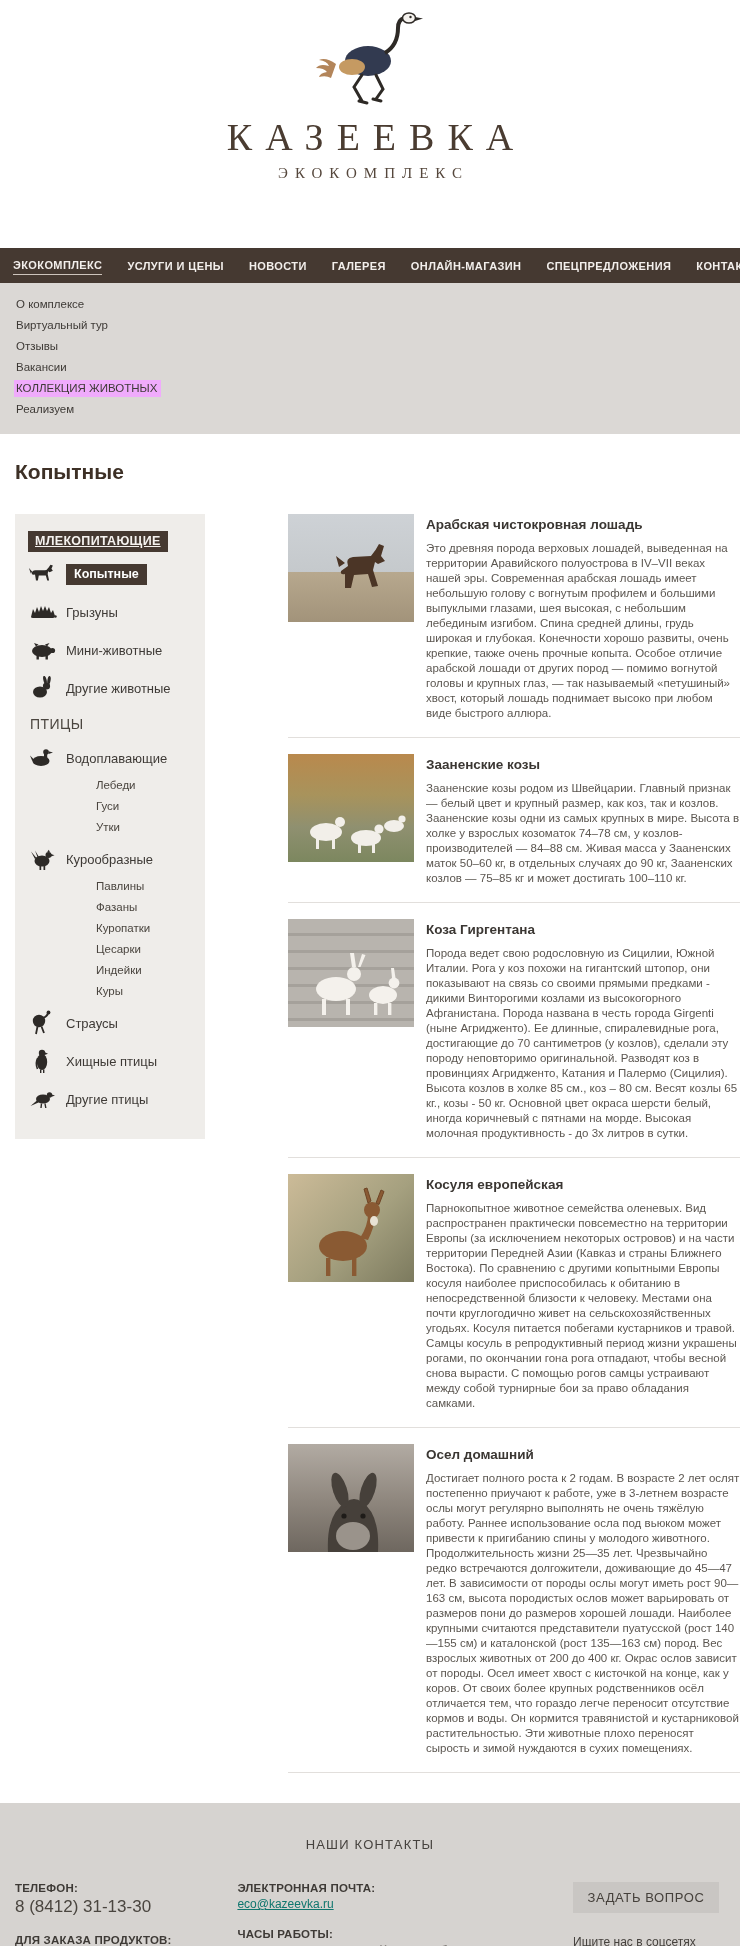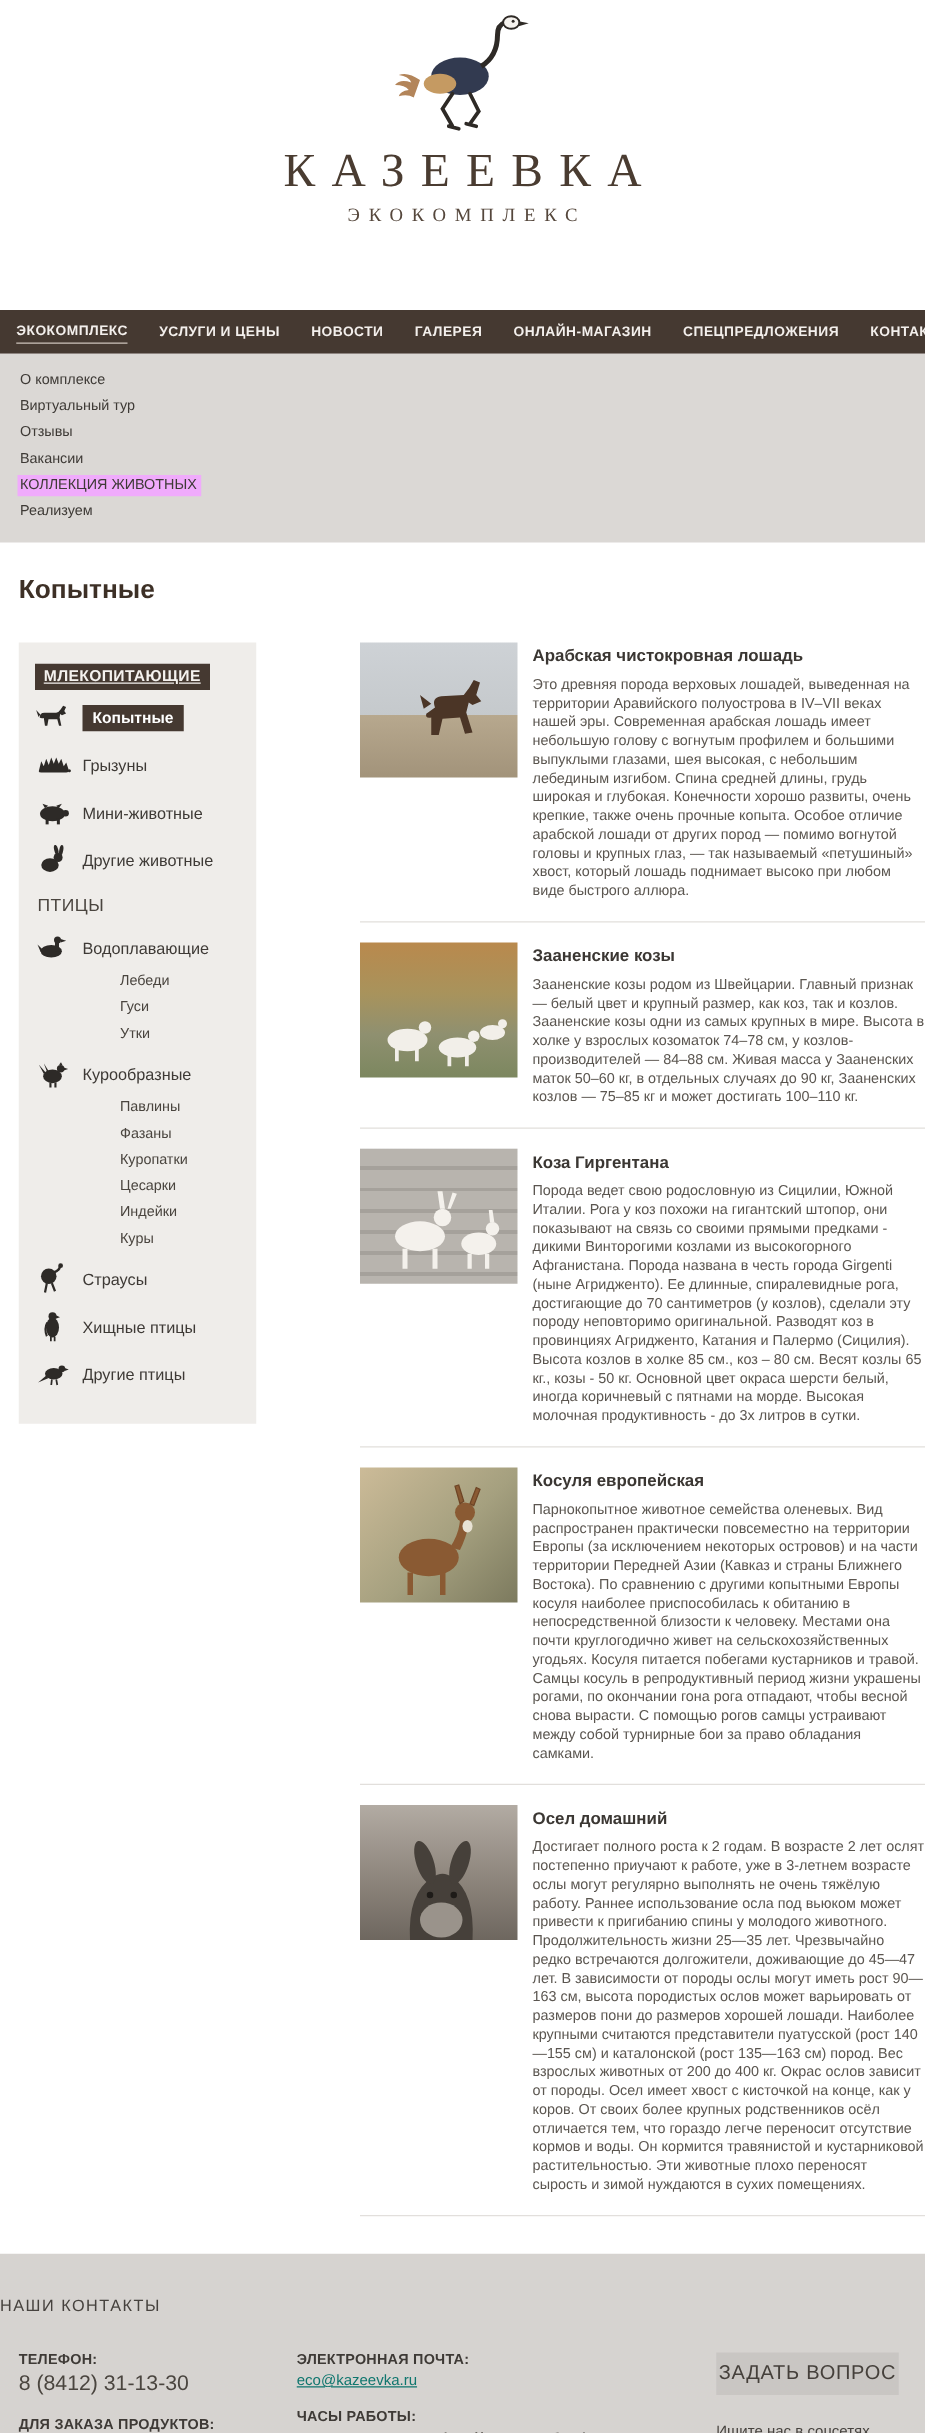--- a/index.html
+++ b/index.html
@@ -77,32 +77,32 @@
   .article-title { font-size:13.5px; font-weight:bold; color:#3b3733; margin:3px 0 9px; }
   .article-text { font-size:11.5px; line-height:15px; color:#5b5650; }
   
   .ph-horse  { background:linear-gradient(180deg,#ced2d6 0%,#c5c9cc 54%,#b7a88e 54%,#a2937a 100%); }
   .ph-saanen { background:linear-gradient(180deg,#b9894d 0%,#a8935c 38%,#8f9070 68%,#7c875f 100%); }
   .ph-girgen { background:repeating-linear-gradient(180deg,#b8b4ae 0 14px,#a5a19b 14px 17px); }
   .ph-deer   { background:linear-gradient(135deg,#ccbb98 0%,#a5a07f 55%,#7c7a5e 100%); }
   .ph-donkey { background:linear-gradient(180deg,#b2aba3 0%,#8d857c 55%,#6e675f 100%); }
   
   .site-footer { background:#d6d3d0; margin-top:14px; padding:34px 0 42px; min-height:340px; }
-  .footer-heading { font-size:13px; letter-spacing:1.2px; color:#46423e; }
+  .footer-heading { text-align:center; font-size:13px; letter-spacing:1.2px; color:#46423e; }
   .footer-cols { display:flex; padding:0 21px 0 15px; margin-top:30px; }
   .f-left { width:235px; }
   .f-mid { width:325px; }
   .f-right { flex:1; }
   .f-label { font-weight:bold; font-size:11.5px; letter-spacing:.2px; color:#3e3a36; margin-top:17px; }
   .f-label:first-child { margin-top:0; }
   .f-val { font-size:17px; color:#4a453f; margin-top:3px; }
   .f-link { color:#0f766e; text-decoration:underline; font-size:12px; margin-top:3px; display:inline-block; }
   .btn {
     display:block; background:#c9c6c3; color:#45403b; text-align:center;
-    font-size:16px; letter-spacing:.6px; text-decoration:none;
+    font-size:13px; letter-spacing:.6px; text-decoration:none;
     padding:8px 0; width:146px;
   }
   .btn-ask { margin-left:28px; }
   .social-head { font-size:12px; color:#46423e; margin:22px 0 10px 28px; }
 </style>
 </head>
 <body>
 
 <header class="site-header">
   <svg class="logo-mark" width="160" height="102" viewBox="0 0 160 102">

